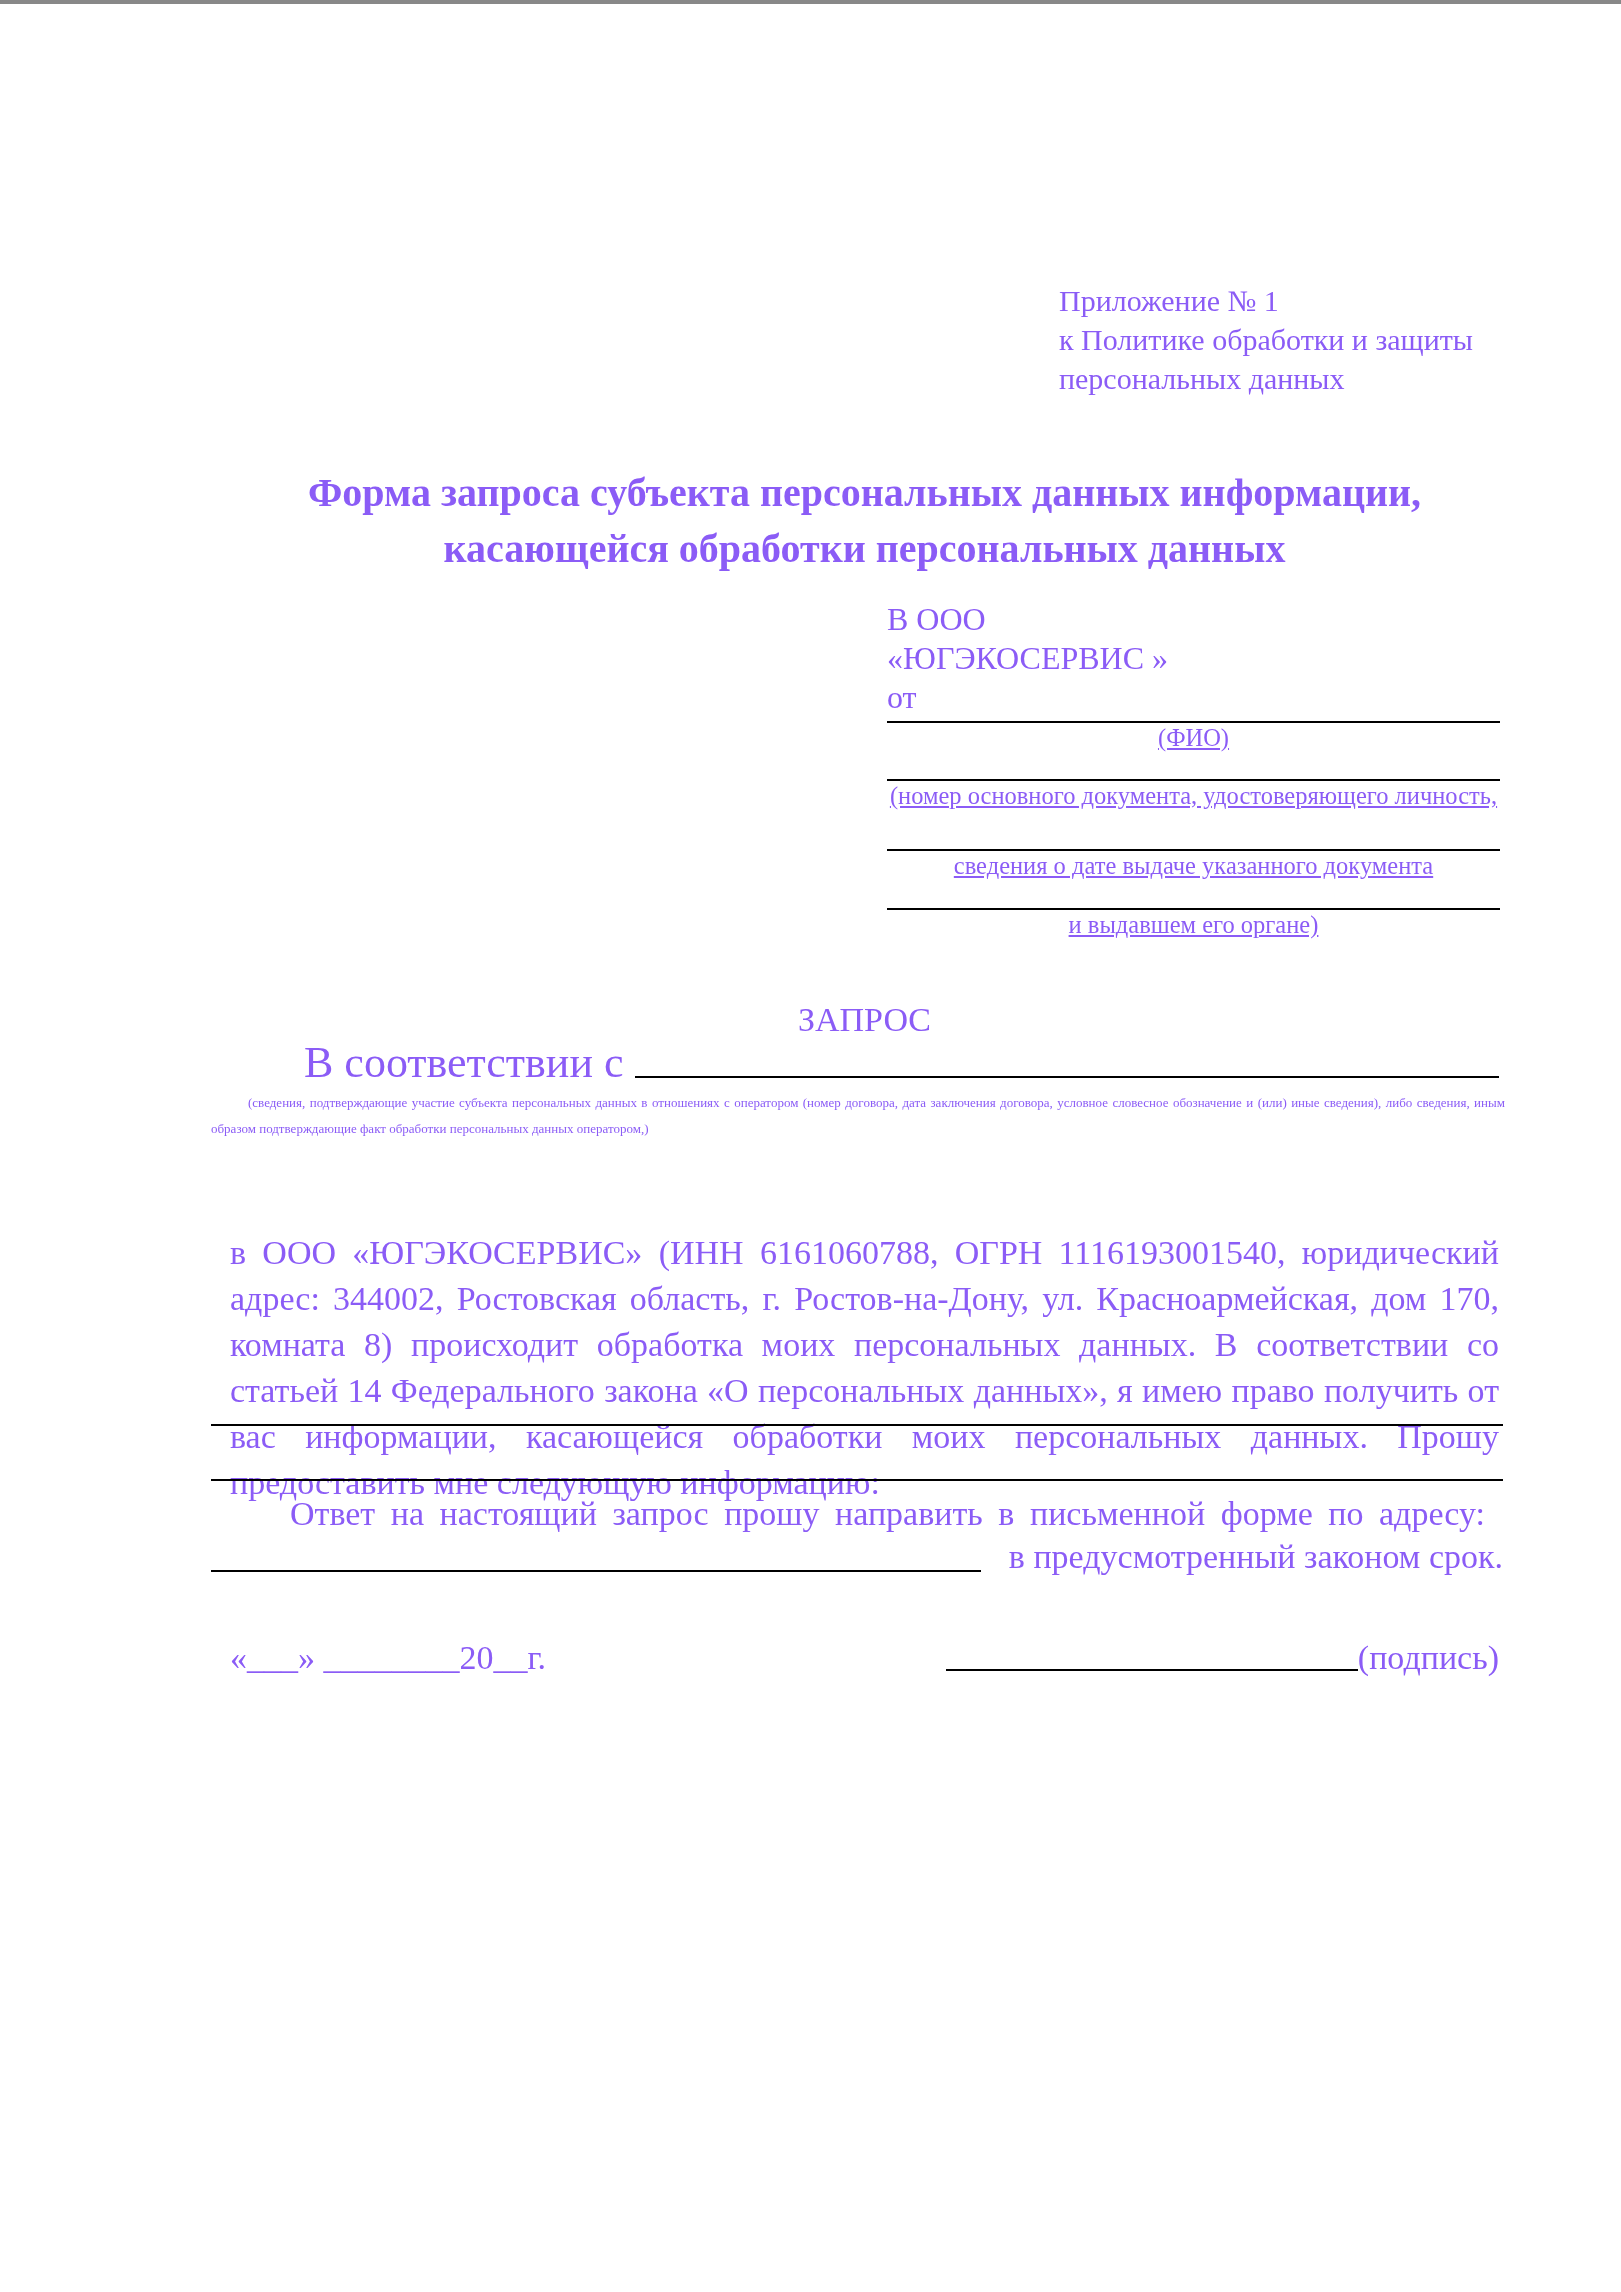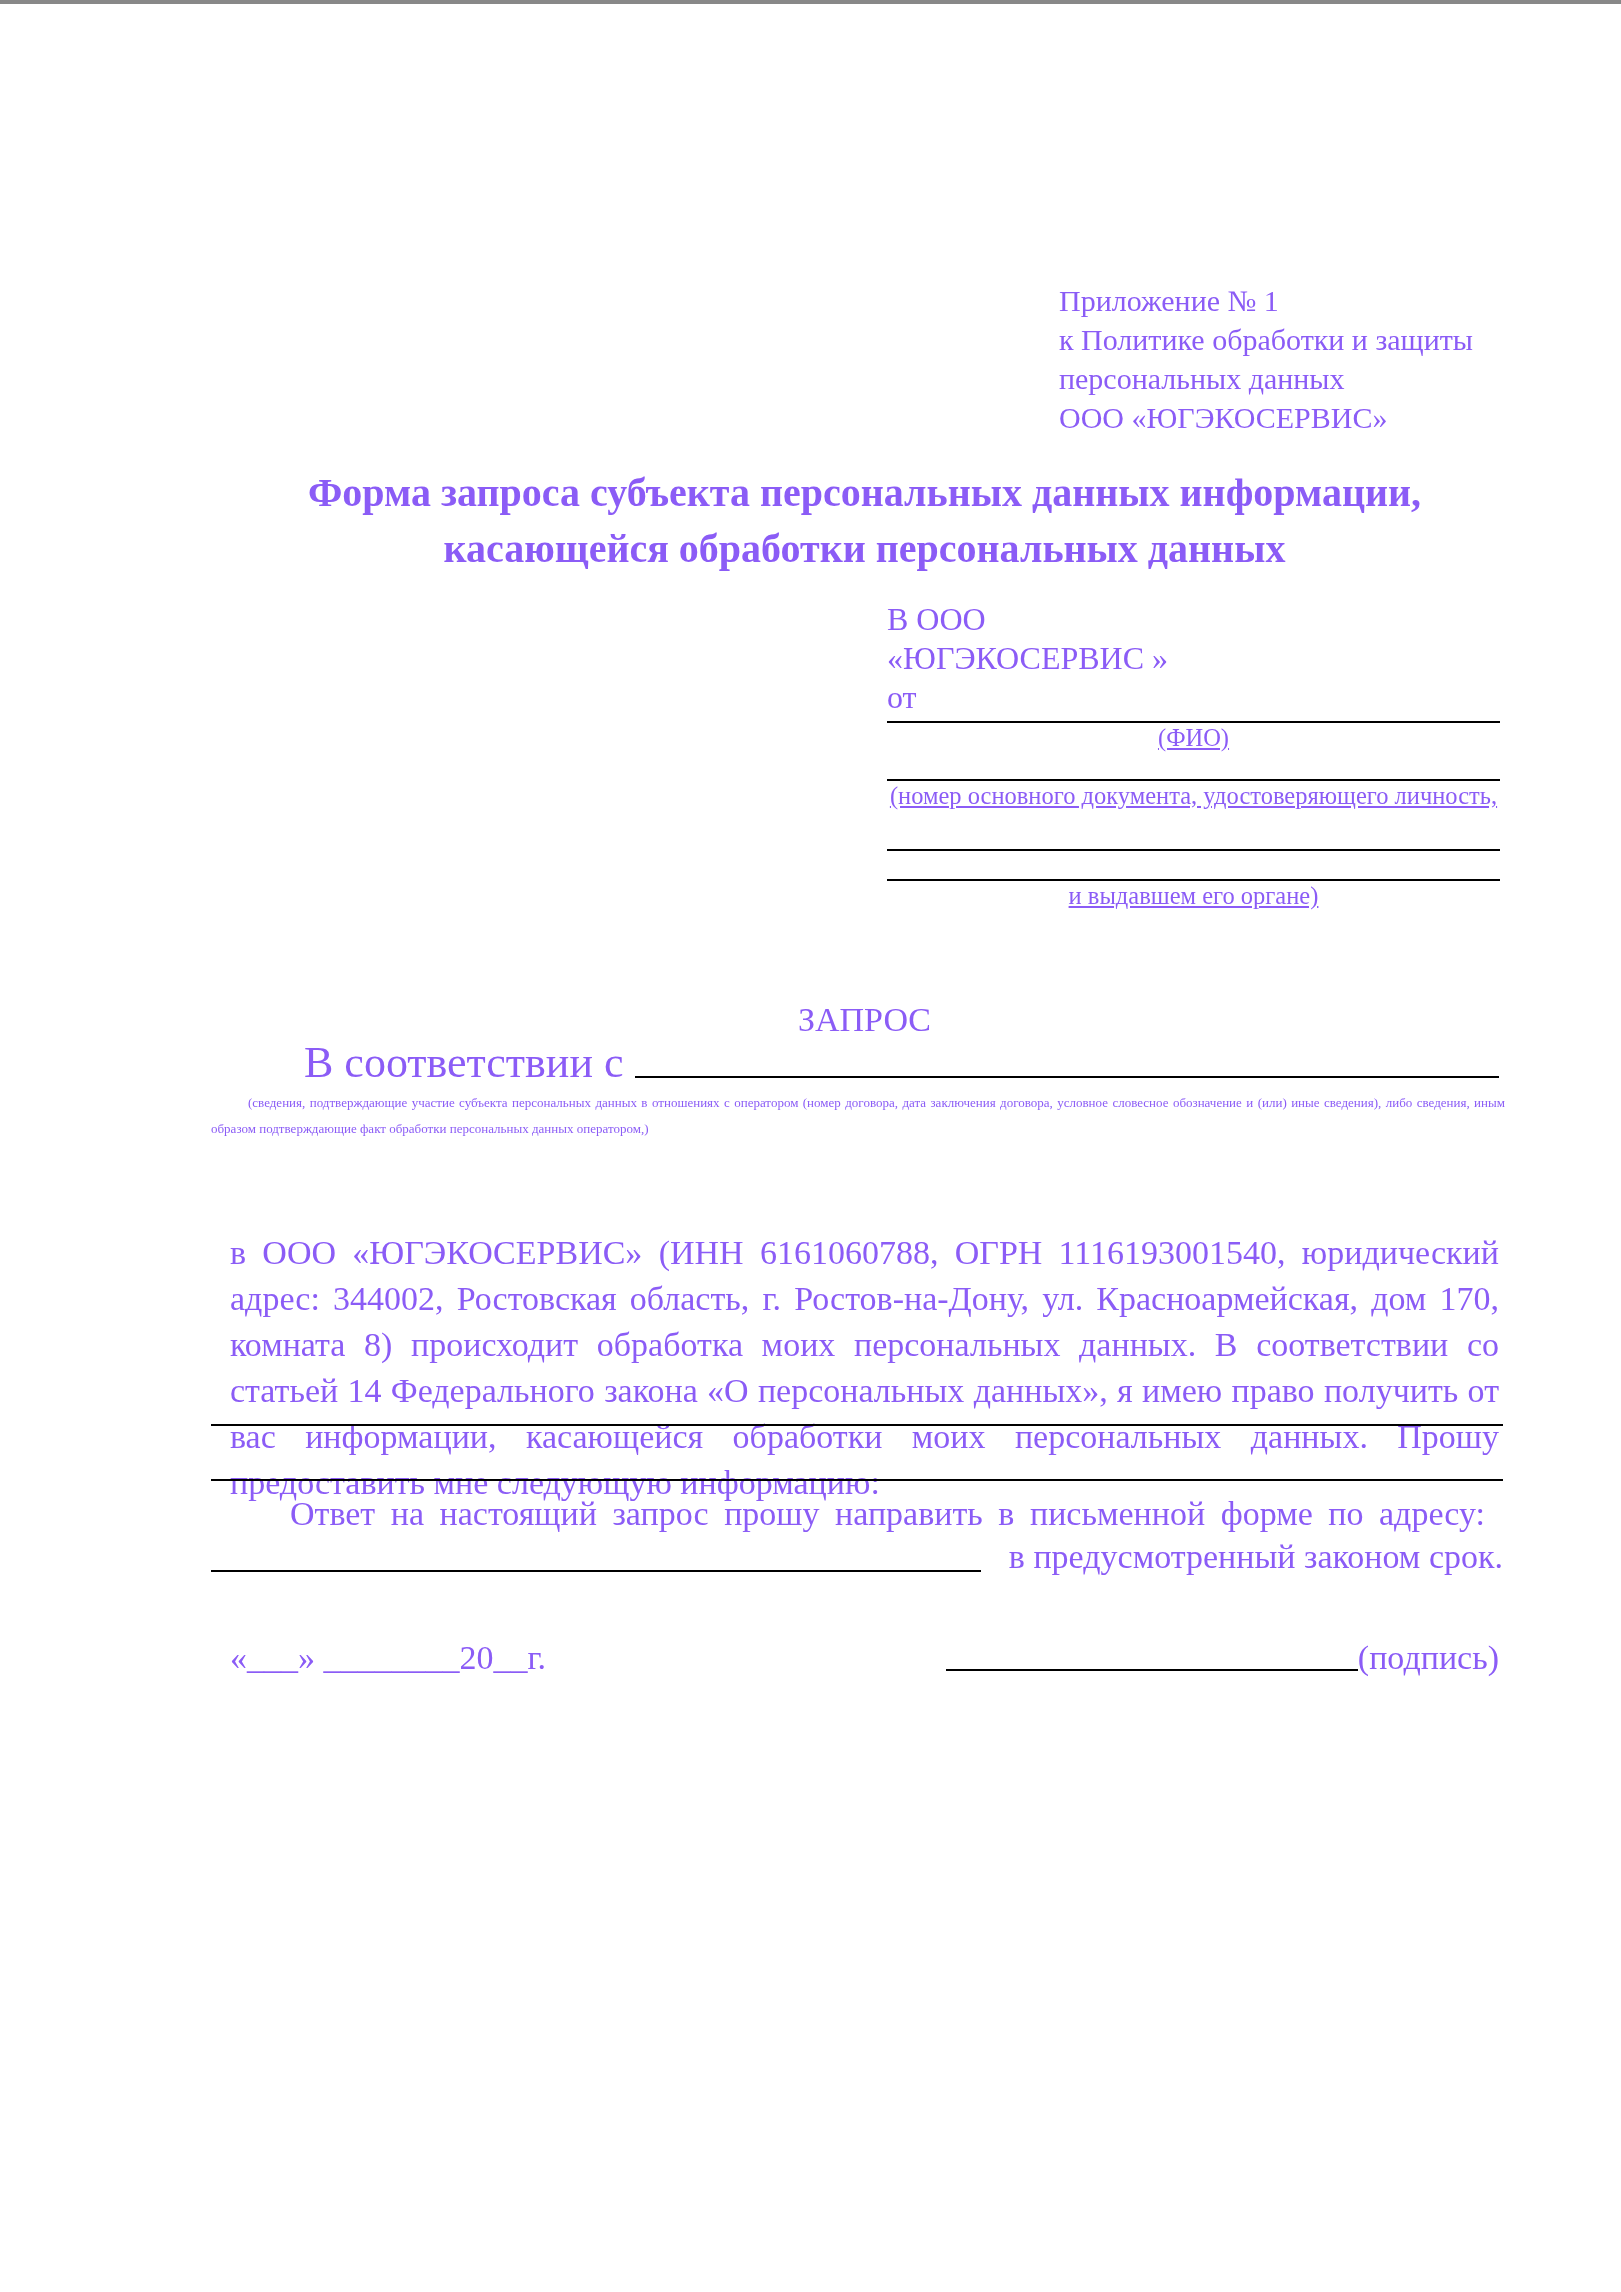--- a/index.html
+++ b/index.html
@@ -44,40 +44,40 @@
 </style>
 </head>
 <body>
 
 <div class="page">
 
   <div class="appendix">
     <div>Приложение № 1</div>
     <div>к Политике обработки и защиты</div>
     <div>персональных данных</div>
-    <div>ООО «ЮГЭКОСЕРВИС»</div>
   </div>
 
   <div class="doc-title">
     <div>Форма запроса субъекта персональных данных информации,</div>
     <div>касающейся обработки персональных данных</div>
   </div>
 
   <div class="addressee">
     <div>В ООО</div>
     <div>«ЮГЭКОСЕРВИС »</div>
     <div>от</div>
 
     <div class="blank addr-blank-1"></div>
     <div class="addr-caption">(ФИО)</div>
 
     <div class="blank addr-blank-2"></div>
     <div class="addr-caption">(номер основного документа, удостоверяющего личность,</div>
 
     <div class="blank addr-blank-3"></div>
+    <div class="addr-caption">сведения о дате выдаче указанного документа</div>
 
     <div class="blank addr-blank-4"></div>
     <div class="addr-caption">и выдавшем его органе)</div>
   </div>
 
   <div class="request-heading">ЗАПРОС</div>
 
   <div class="lead-row">
     <span class="lead-text">В соответствии с </span>
     <span class="fill"></span>

